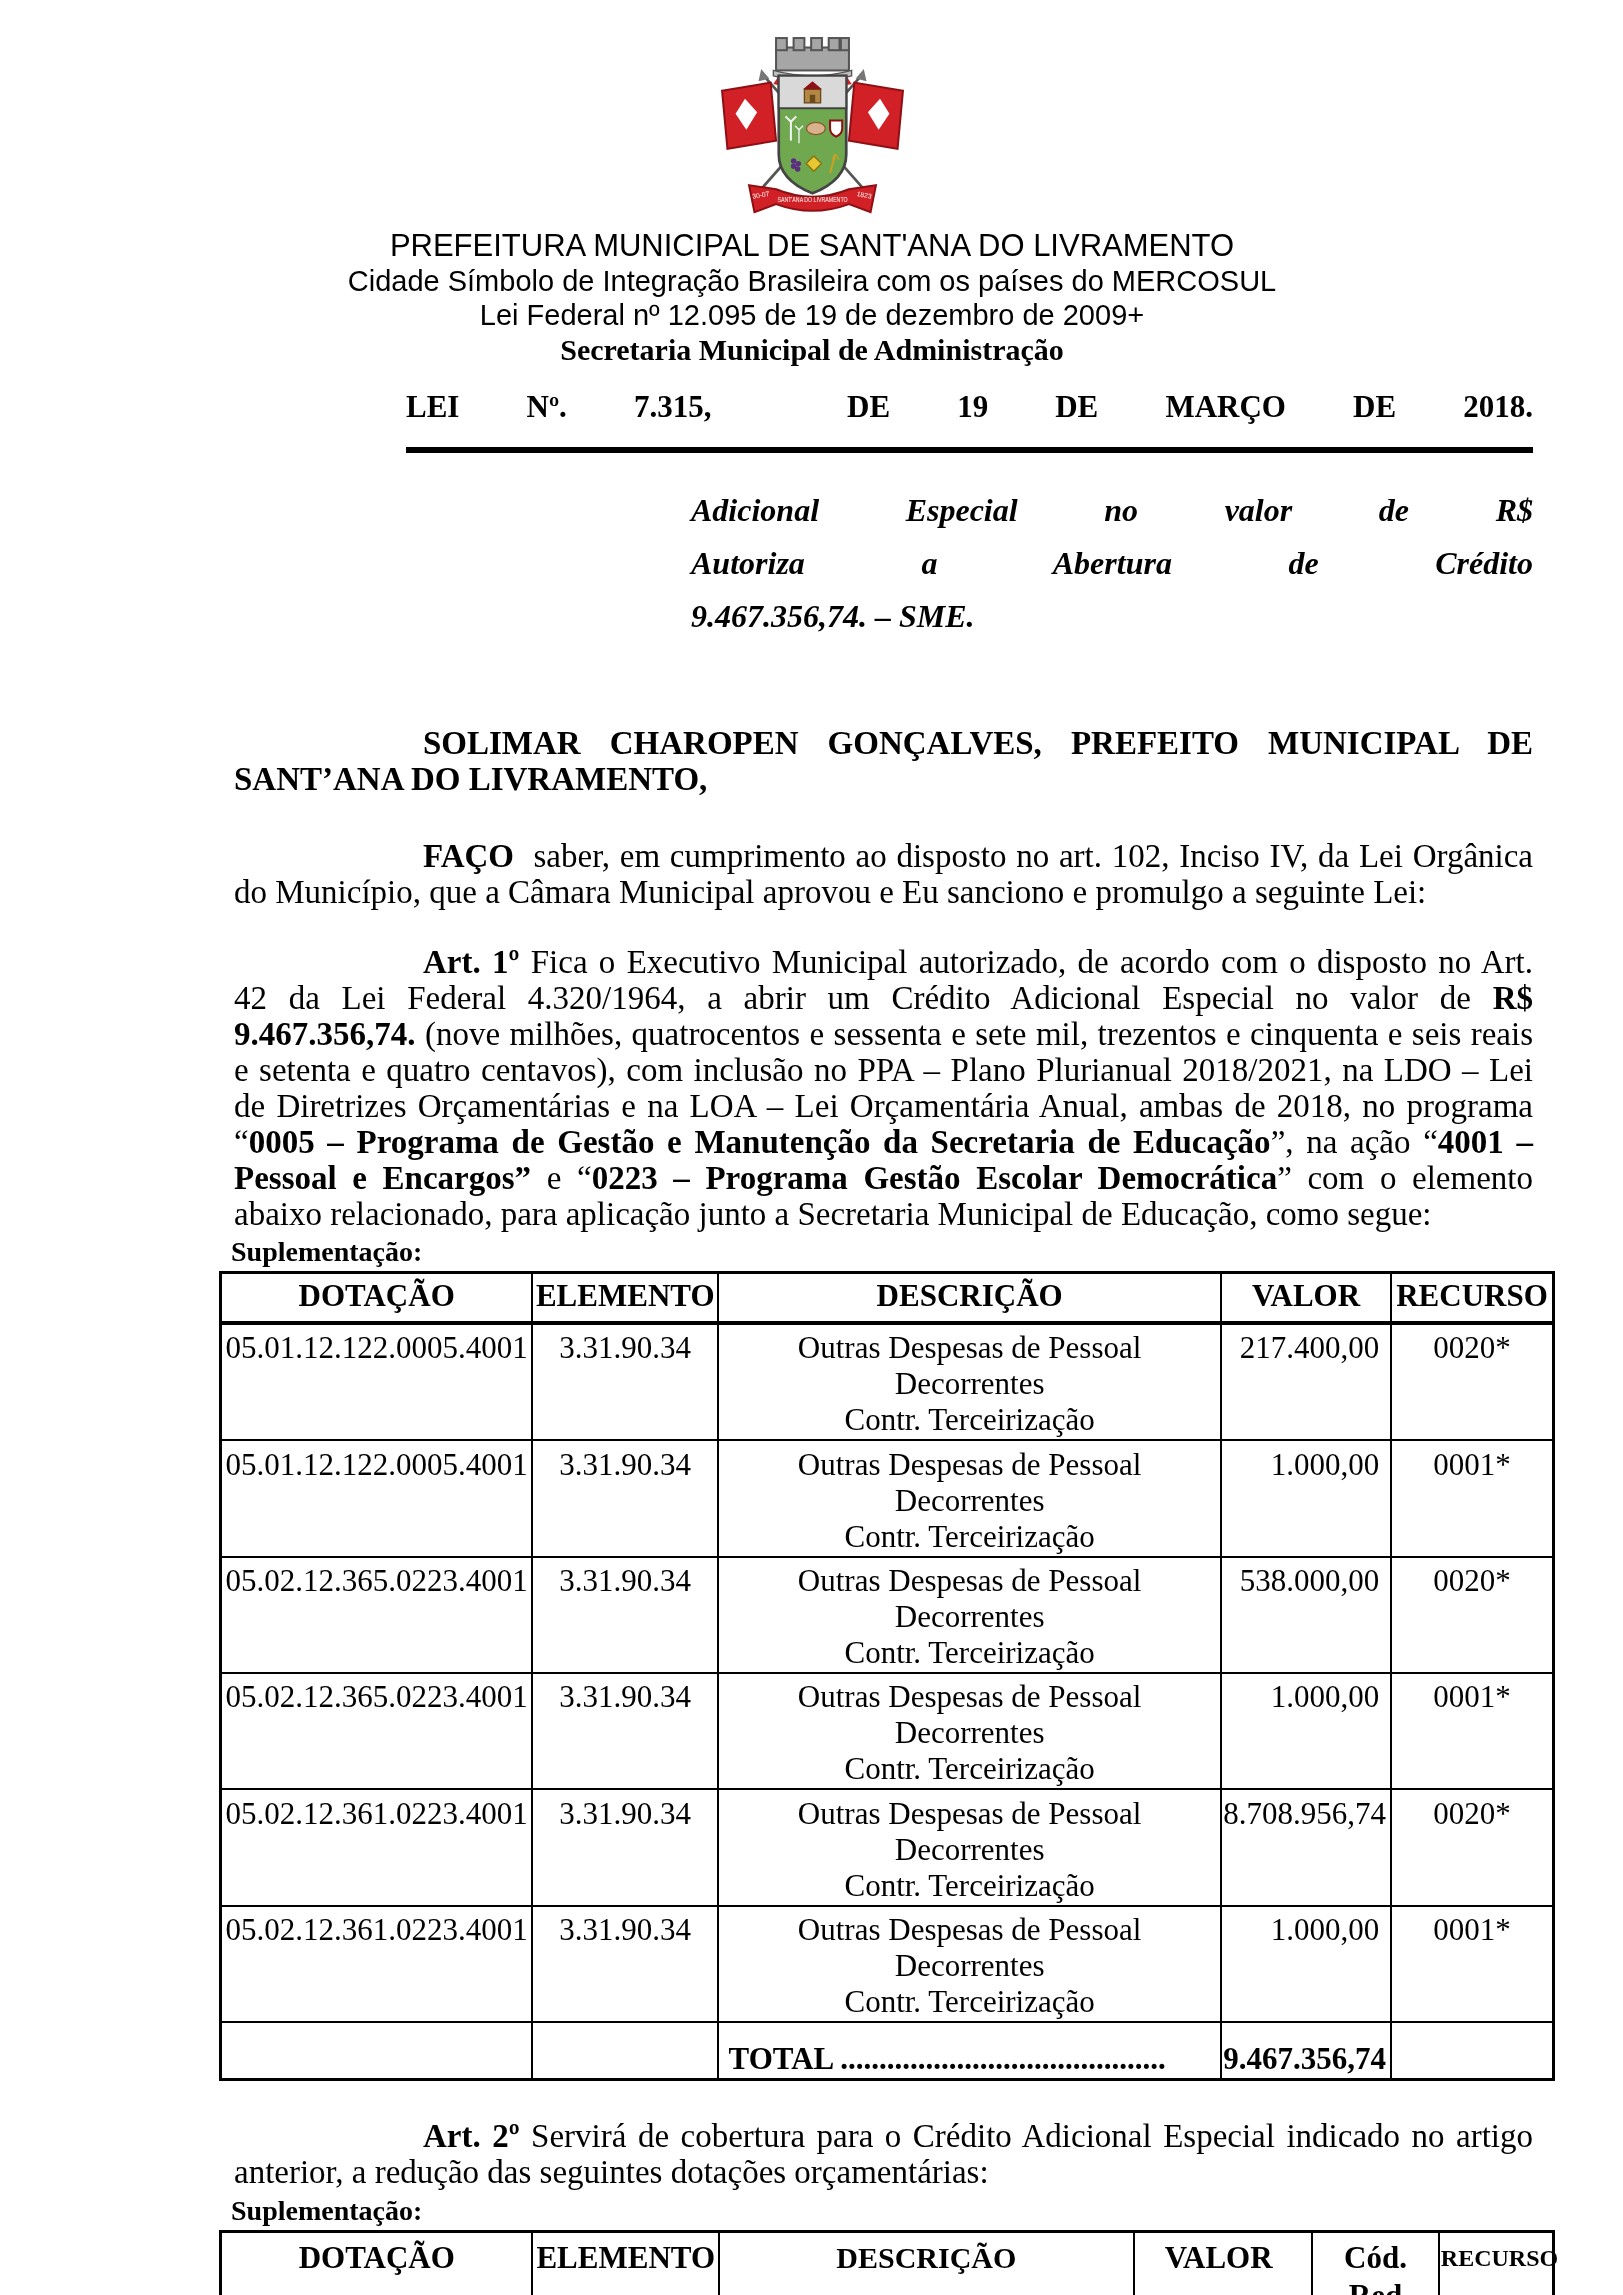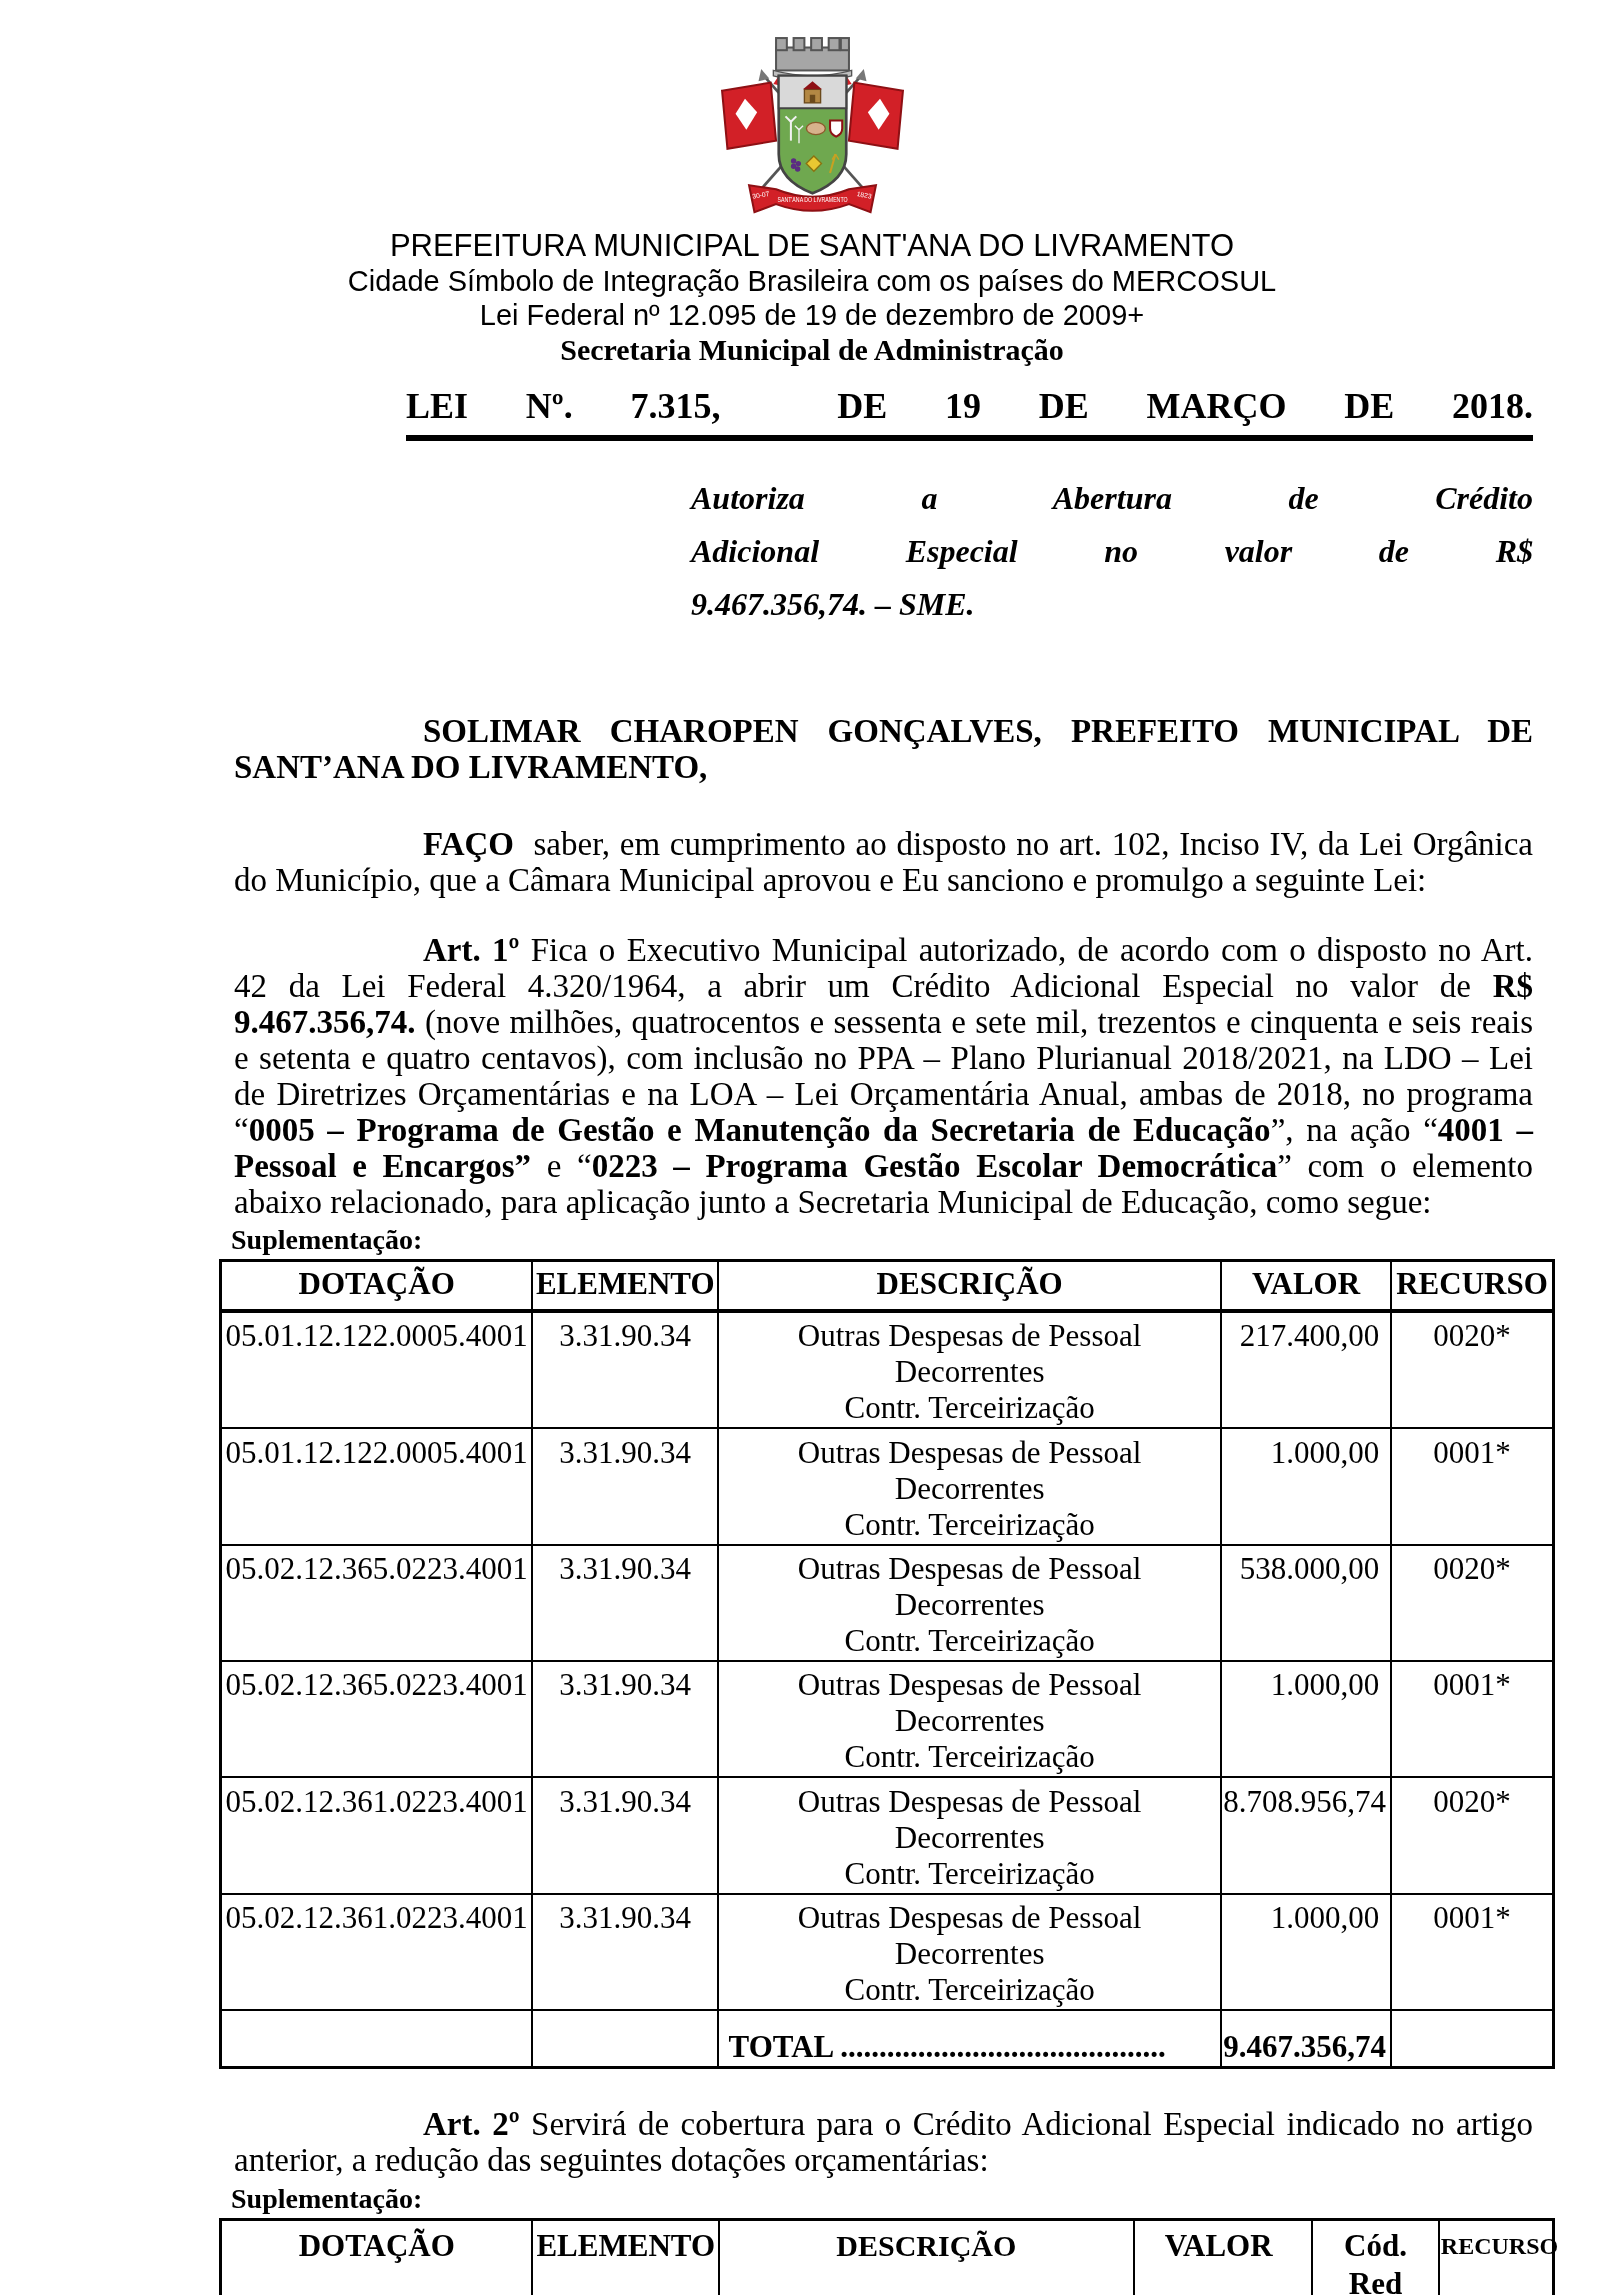--- a/index.html
+++ b/index.html
@@ -6,21 +6,21 @@
   .page{position:relative;width:1624px;height:2295px;background:#ffffff;color:#000;
         font-family:"Liberation Serif","DejaVu Serif",serif;overflow:hidden;box-sizing:border-box;}
   .top{width:1624px;text-align:center;}
   .crest{display:block;margin:34px auto 4px auto;}
   .h1{font-family:"Liberation Sans","DejaVu Sans",sans-serif;font-size:31px;line-height:37px;}
   .h2{font-family:"Liberation Sans","DejaVu Sans",sans-serif;font-size:29px;line-height:34px;}
   .h3{font-family:Liberation Sans, sans-serif;font-size:29px;line-height:34px;}
   .h4{font-weight:700;font-size:30px;line-height:36px;}
   .doc{padding:0 69px 0 219px;box-sizing:border-box;width:1624px;}
   .law-title{margin:17.6px 22px 0 187px;display:flex;justify-content:space-between;align-items:baseline;
-             font-weight:700;font-size:36px;line-height:41px;border-bottom:6px solid #000;padding-bottom:8px;}
+             font-weight:700;font-size:31px;line-height:41px;border-bottom:6px solid #000;padding-bottom:20px;}
   .law-title .gap{display:inline-block;width:1.4px;}
   .epigraph{margin:31px 22px 0 472px;font-style:italic;font-weight:700;font-size:32px;line-height:53px;}
   .jl{text-align:justify;text-align-last:justify;}
   p.body{margin:0 22px 0 15px;font-size:33px;line-height:36px;text-align:justify;text-indent:189px;}
   p.p1{margin-top:82px;font-weight:700;}
   p.p2{margin-top:41px;}
   p.p3{margin-top:34px;}
   p.p4{margin-top:37px;}
   b{font-weight:700;}
   .suplabel{font-weight:700;font-size:28px;line-height:30px;margin:5.4px 0 4px 12px;}
@@ -126,22 +126,22 @@
       <span class="gap"></span>
       <span>DE</span>
       <span>19</span>
       <span>DE</span>
       <span>MARÇO</span>
       <span>DE</span>
       <span>2018.</span>
     </div>
 
     <div class="epigraph">
+      <div class="jl">Adicional Especial no valor de R$</div>
       <div class="jl">Autoriza a Abertura de Crédito</div>
-      <div class="jl">Adicional Especial no valor de R$</div>
       <div>9.467.356,74. – SME.</div>
     </div>
 
     <p class="body p1"><b>SOLIMAR CHAROPEN GONÇALVES, PREFEITO MUNICIPAL DE SANT’ANA DO LIVRAMENTO,</b></p>
     <p class="body p2"><b>FAÇO</b><span>&nbsp; saber, em cumprimento ao disposto no art. 102, Inciso IV, da Lei Orgânica do Município, que a Câmara Municipal aprovou e Eu sanciono e promulgo a seguinte Lei:</span></p>
     <p class="body p3"><b>Art. 1º</b><span> Fica o Executivo Municipal autorizado, de acordo com o disposto no Art. 42 da Lei Federal 4.320/1964, a abrir um Crédito Adicional Especial no valor de </span><b>R$ 9.467.356,74.</b><span> (nove milhões, quatrocentos e sessenta e sete mil, trezentos e cinquenta e seis reais e setenta e quatro centavos), com inclusão no PPA – Plano Plurianual 2018/2021, na LDO – Lei de Diretrizes Orçamentárias e na LOA – Lei Orçamentária Anual, ambas de 2018, no programa “</span><b>0005 – Programa de Gestão e Manutenção da Secretaria de Educação</b><span>”, na ação “</span><b>4001 – Pessoal e Encargos”</b><span> e “</span><b>0223 – Programa Gestão Escolar Democrática</b><span>” com o elemento abaixo relacionado, para aplicação junto a Secretaria Municipal de Educação, como segue:</span></p>
 
     <div class="suplabel">Suplementação:</div>
 
     <table class="t1">

